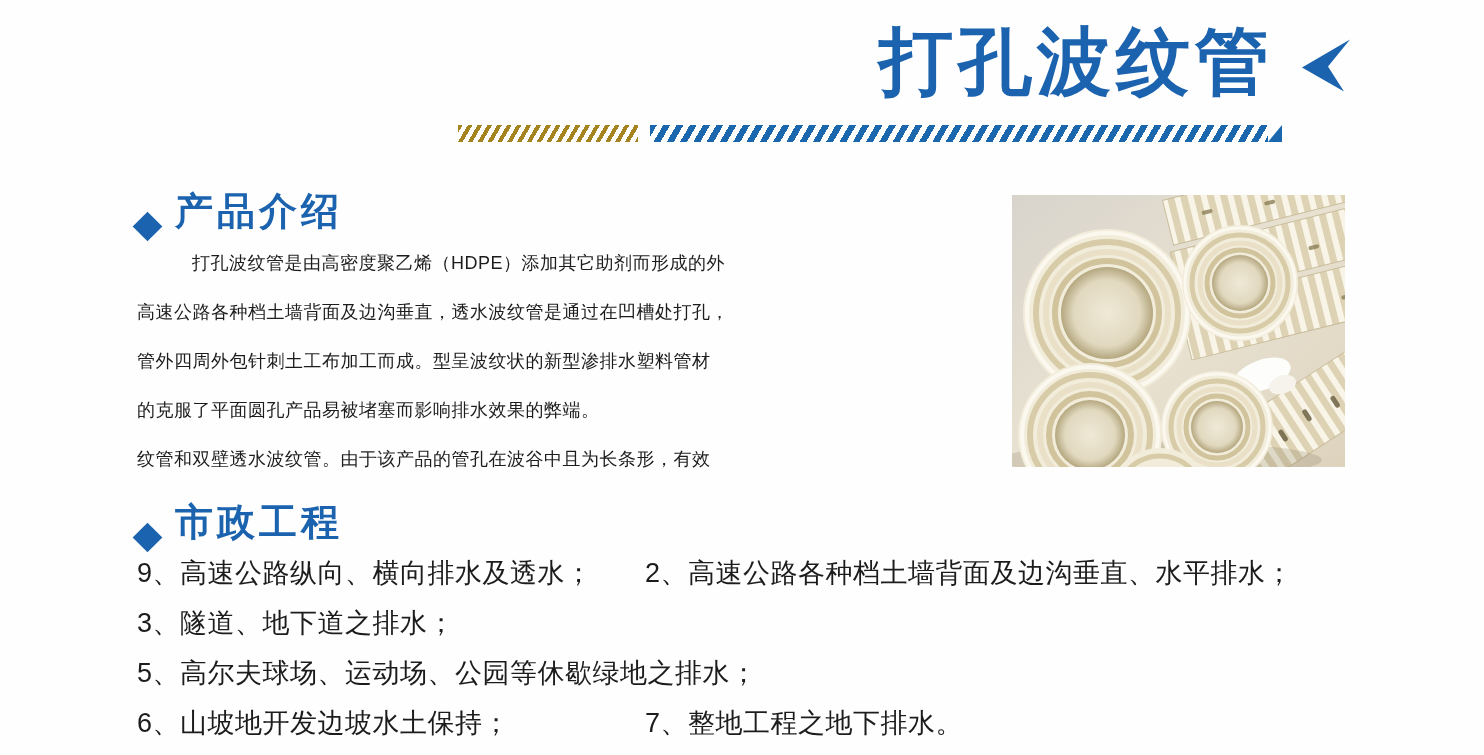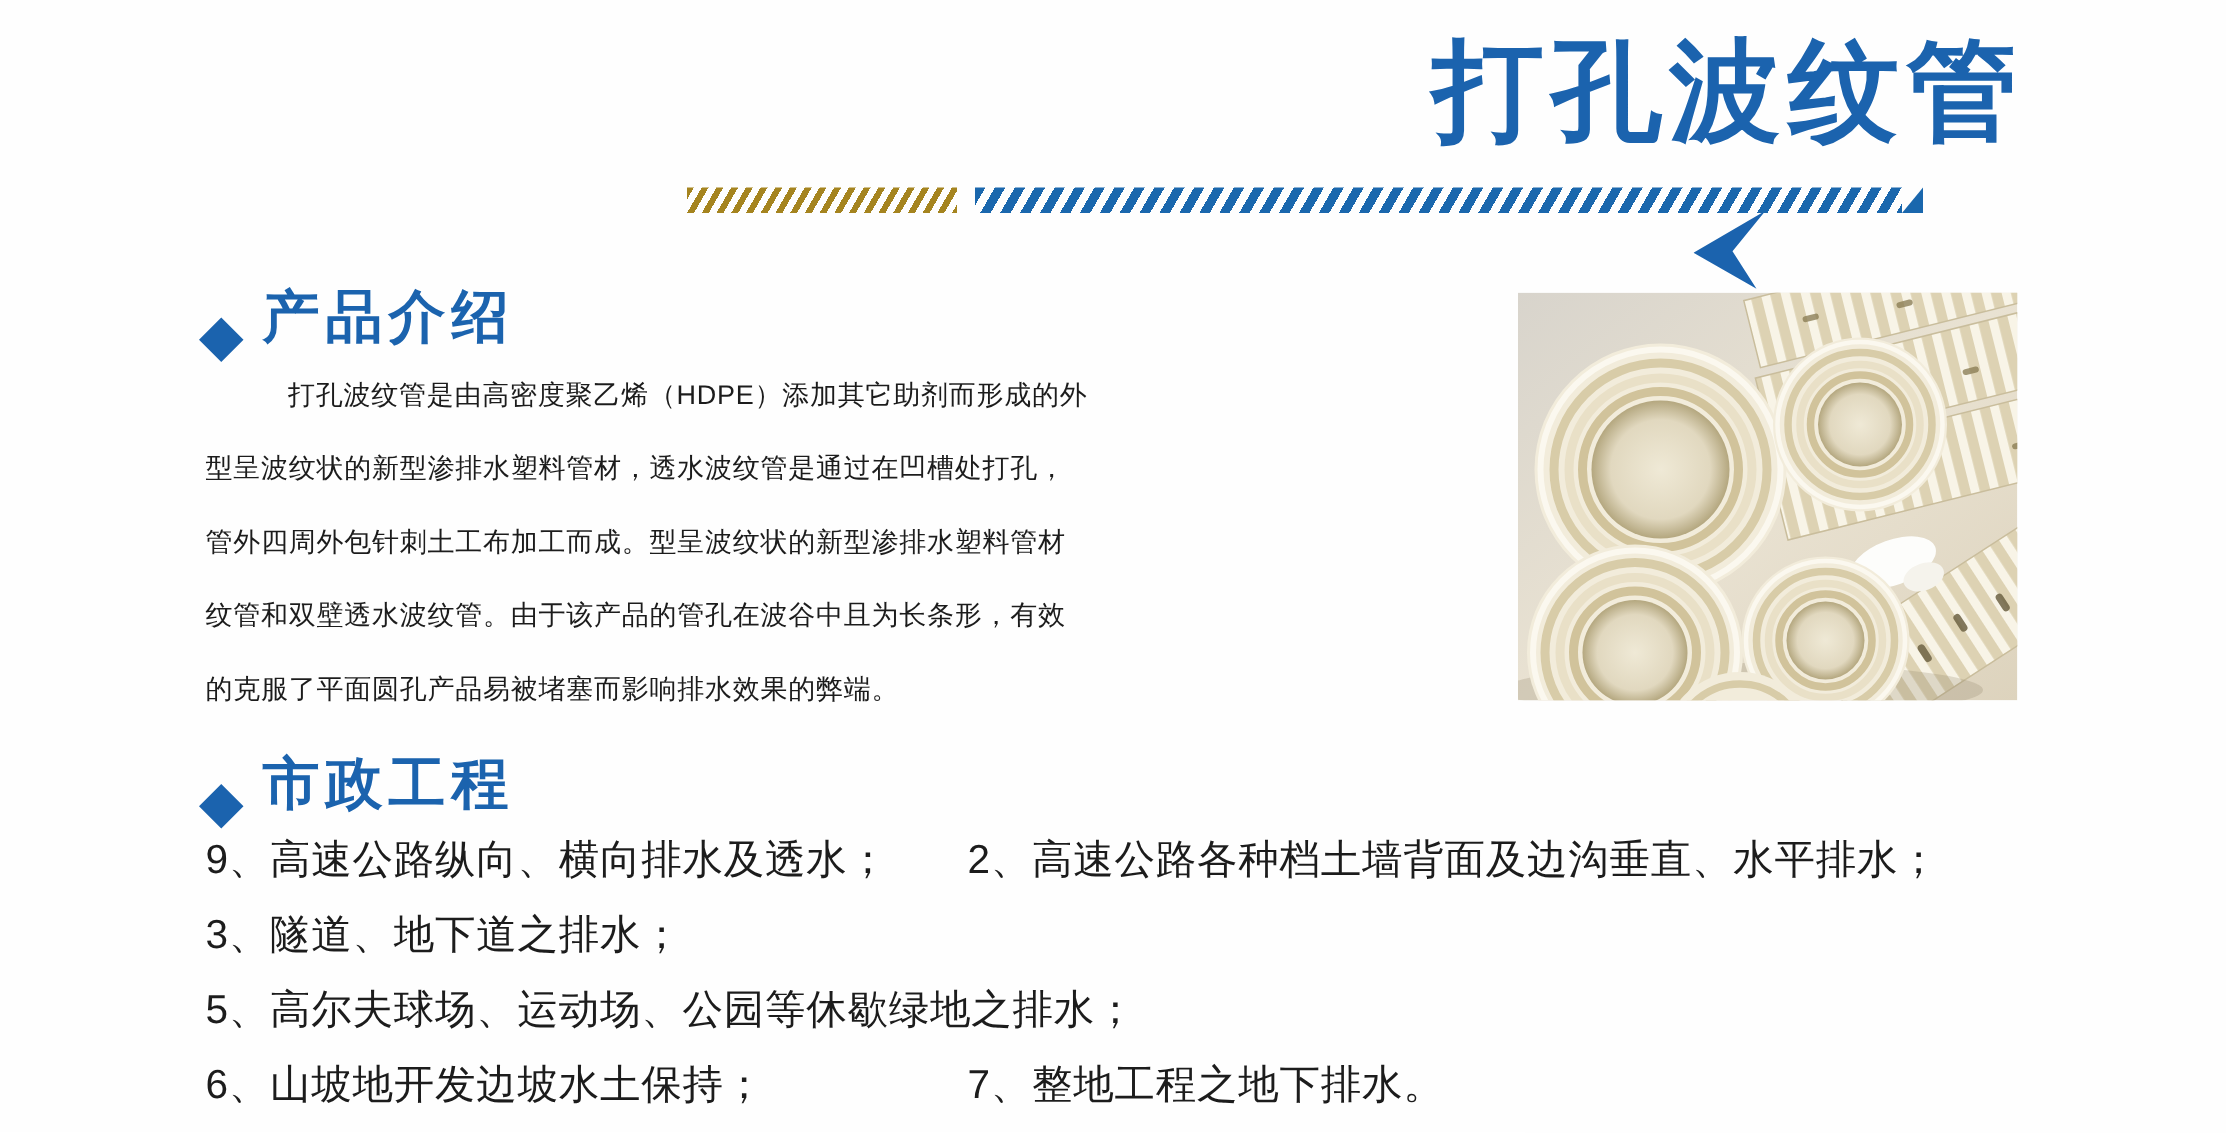--- a/index.html
+++ b/index.html
@@ -5,21 +5,21 @@
   html,body{margin:0;padding:0;}
   body{
     width:1484px;height:755px;overflow:hidden;background:#ffffff;
     font-family:"Liberation Sans",sans-serif;
   }
   .page{position:relative;width:1484px;height:755px;background:#fefefe;}
 
   
   .title-row{
     position:absolute;top:22px;right:134px;
-    display:flex;align-items:center;gap:28px;flex-direction:column;
+    display:flex;align-items:center;gap:28px;
   }
   .page-title{
     margin:0;font-family:"DejaVu Serif",serif;font-weight:700;
     font-size:74px;line-height:1.08;color:#1b63ae;letter-spacing:5px;white-space:nowrap;
   }
   .title-arrow{width:48px;height:56px;fill:#1b63ae;margin-top:10px;flex:0 0 auto;}
 
   
   .stripe{position:absolute;top:125px;height:17px;}
   .stripe-gold{
@@ -84,24 +84,24 @@
     <span class="stripe-endcap"></span>
   </div>
 
   <div class="section-heading intro-heading">
     <span class="diamond"></span>
     <span class="heading-text">产品介绍</span>
   </div>
 
   <div class="intro-body">
     <div class="intro-line indent">打孔波纹管是由高密度聚乙烯（HDPE）添加其它助剂而形成的外</div>
-    <div class="intro-line">型呈波纹状的新型渗排水塑料管材，透水波纹管是通过在凹槽处打孔，</div>
+    <div class="intro-line">高速公路各种档土墙背面及边沟垂直，透水波纹管是通过在凹槽处打孔，</div>
     <div class="intro-line">管外四周外包针刺土工布加工而成。型呈波纹状的新型渗排水塑料管材</div>
+    <div class="intro-line">的克服了平面圆孔产品易被堵塞而影响排水效果的弊端。</div>
     <div class="intro-line">纹管和双壁透水波纹管。由于该产品的管孔在波谷中且为长条形，有效</div>
-    <div class="intro-line">的克服了平面圆孔产品易被堵塞而影响排水效果的弊端。</div>
   </div>
 
   <div class="photo">
     <svg viewBox="0 0 333 272" width="333" height="272">
       <defs>
         <linearGradient id="pbg" x1="0" y1="0" x2="1" y2="1">
           <stop offset="0" stop-color="#d8d4cc"></stop>
           <stop offset="0.5" stop-color="#e9e2d2"></stop>
           <stop offset="1" stop-color="#ddd3bd"></stop>
         </linearGradient>

